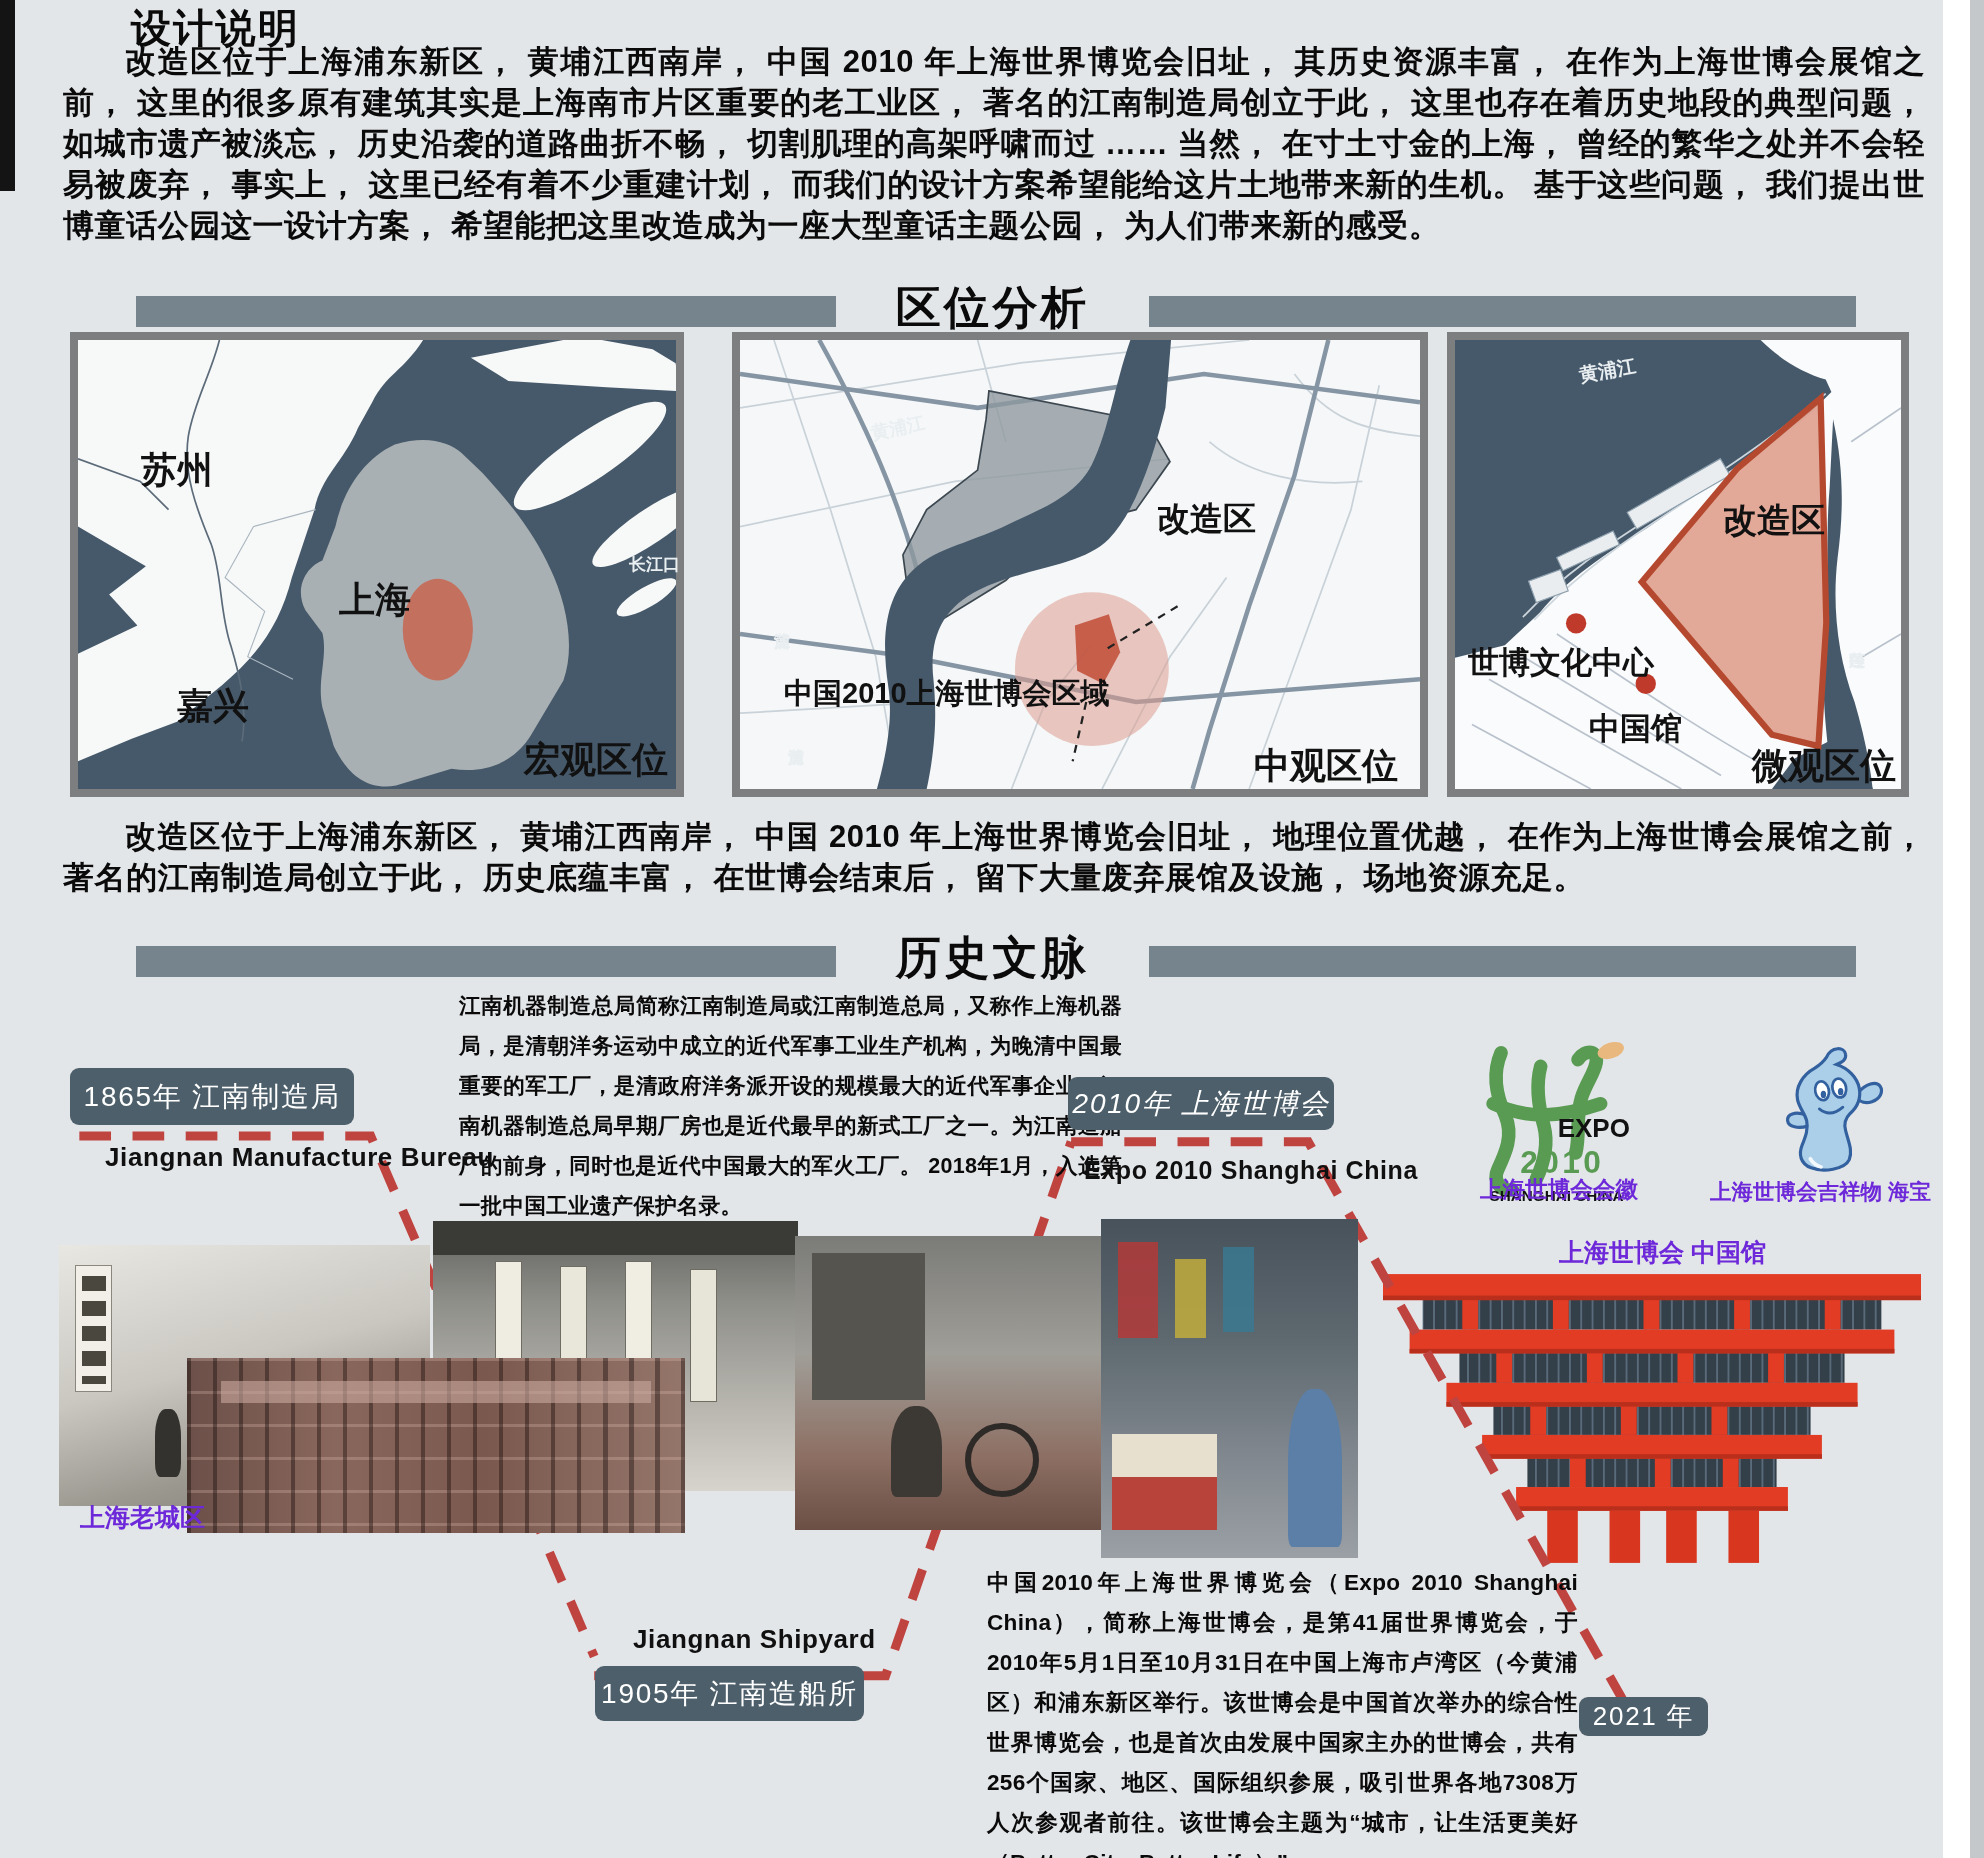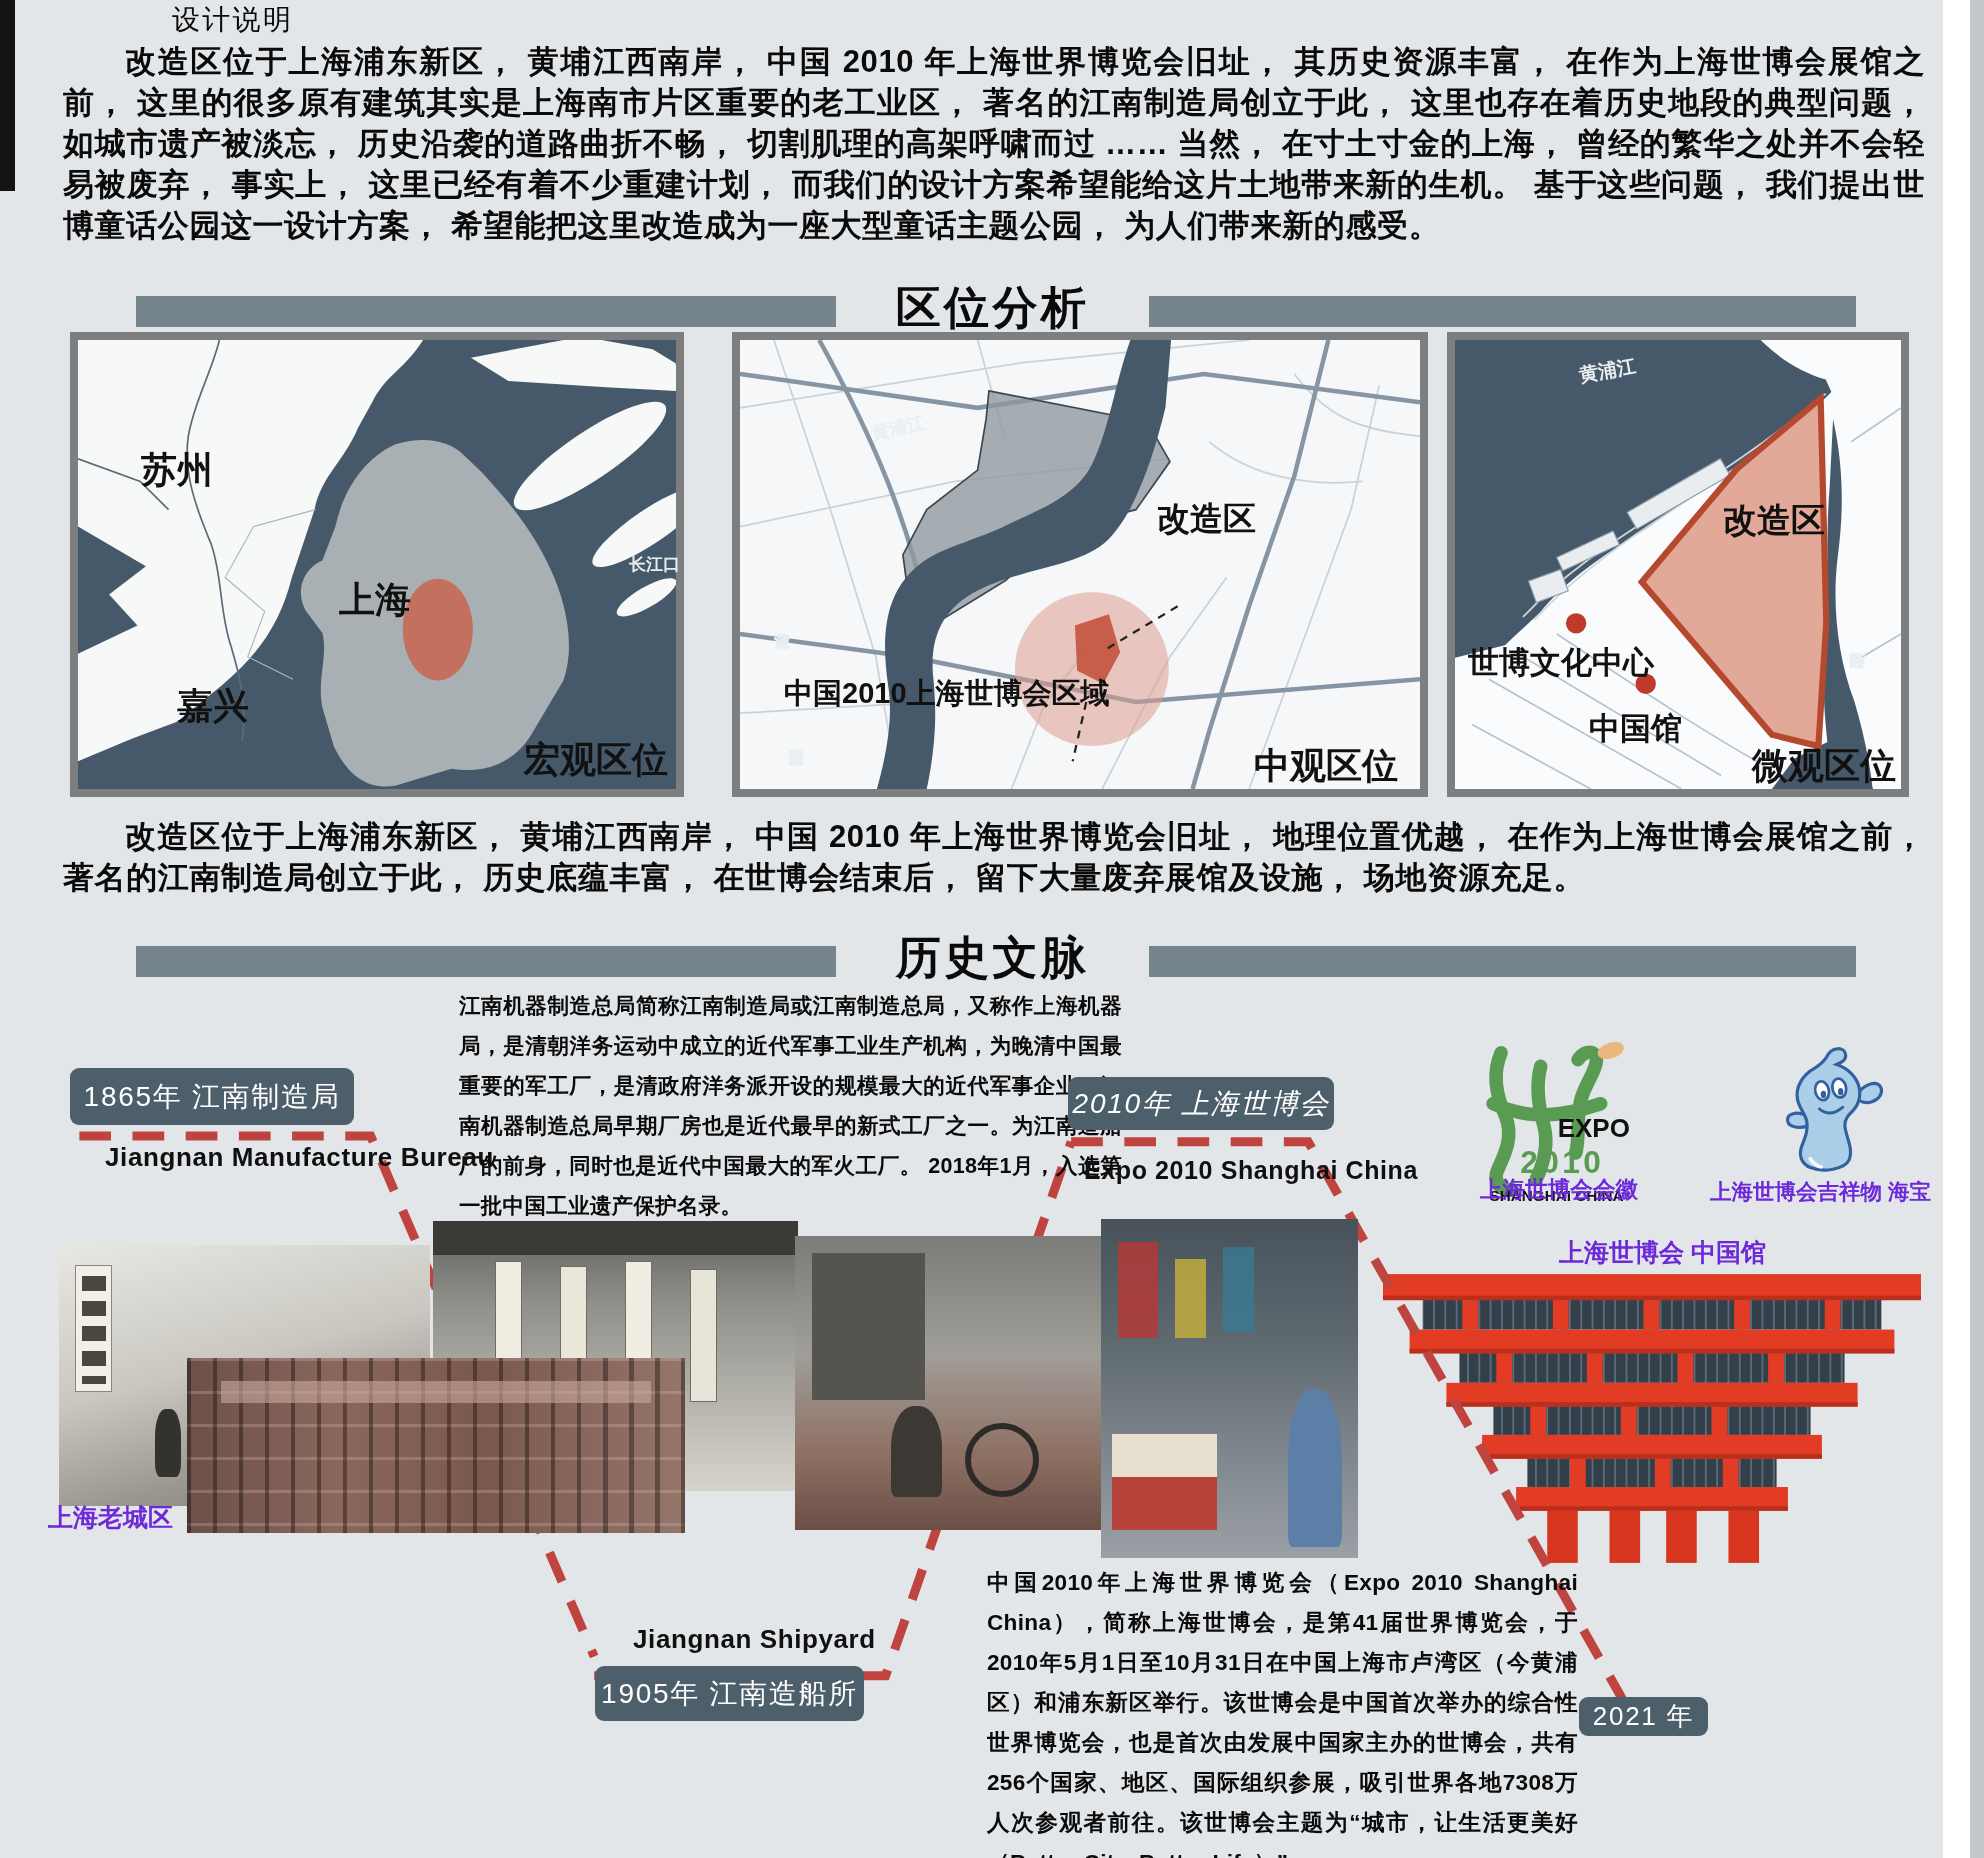--- a/index.html
+++ b/index.html
@@ -7,21 +7,21 @@
   body {
     position:relative;
     background:#e3e6e9;
     font-family:"Liberation Sans", sans-serif;
     color:#0a0a0a;
     overflow:hidden;
   }
   .abs { position:absolute; }
 
   
-  .h-title { font-size:28px; font-weight:normal; letter-spacing:2.3px;margin-left:41px; }
+  .h-title { font-size:40px; font-weight:bold; letter-spacing:2.3px; }
   .para {
     font-size:31px; font-weight:600; line-height:41px;
     text-align:justify; text-indent:2em; letter-spacing:0.6px;
   }
   .section-head-title {
     font-size:45px; font-weight:bold; text-align:center; letter-spacing:3.4px;
   }
   .section-bar { background:#75848d; height:31px; }
 
   
@@ -260,21 +260,21 @@
   <div class="ph-detail" style="left:170px;top:187px;width:74px;height:74px;border:6.8px solid #2e2a28;border-radius:50%;"></div>
   <div class="ph-detail" style="left:96px;top:170px;width:51px;height:91px;background:#3c3833;border-radius:45% 45% 10% 10%;"></div>
 </div>
 <div class="photo" style="left:1101px;top:1219px;width:257px;height:339px;background:linear-gradient(180deg,#47525b,#5d686f 35%,#7c838a 65%,#9aa0a5);">
   <div class="ph-detail" style="left:17px;top:22.6px;width:40px;height:96px;background:#b33a3a;opacity:.85;"></div>
   <div class="ph-detail" style="left:74px;top:40px;width:31px;height:79px;background:#c9b23a;opacity:.8;"></div>
   <div class="ph-detail" style="left:122px;top:28px;width:31px;height:85px;background:#3a7a93;opacity:.8;"></div>
   <div class="ph-detail" style="left:11.3px;top:215px;width:105px;height:96px;background:linear-gradient(180deg,#e8e0ce 0 45%,#b8433a 45%);"></div>
   <div class="ph-detail" style="left:187px;top:170px;width:54px;height:158px;background:#5b7fa6;border-radius:45% 45% 8% 8%;"></div>
 </div>
-<div class="abs caption" style="left:48px;top:1501px;z-index:5;font-size:25px;">上海老城区</div>
+<div class="abs caption" style="left:80px;top:1501px;z-index:5;font-size:25px;">上海老城区</div>
 
 <div class="abs caption" style="left:1559px;top:1236px;font-size:25px;z-index:5;">上海世博会 中国馆</div>
 <div class="abs" style="left:1383px;top:1274px;width:538px;height:289px;z-index:2;">
   <svg width="538" height="289" viewBox="0 0 950 510">
     <defs>
       <pattern id="slats" width="20" height="60" patternUnits="userSpaceOnUse">
         <rect width="20" height="60" fill="#333f49"></rect>
         <rect x="8" width="4" height="60" fill="#59releases6b7a"></rect>
         <rect x="8" width="4" height="60" fill="#596b7a"></rect>
       </pattern>

